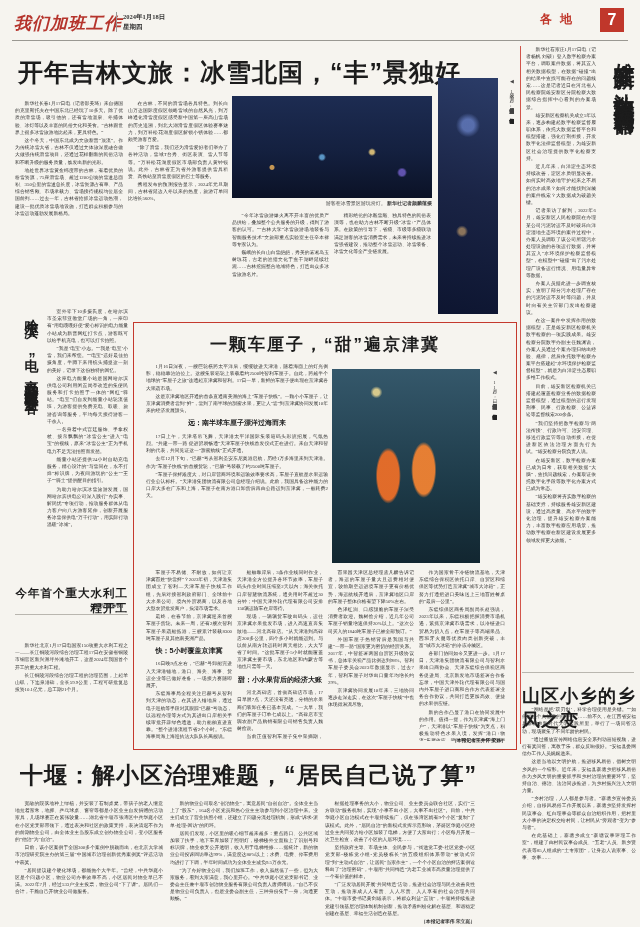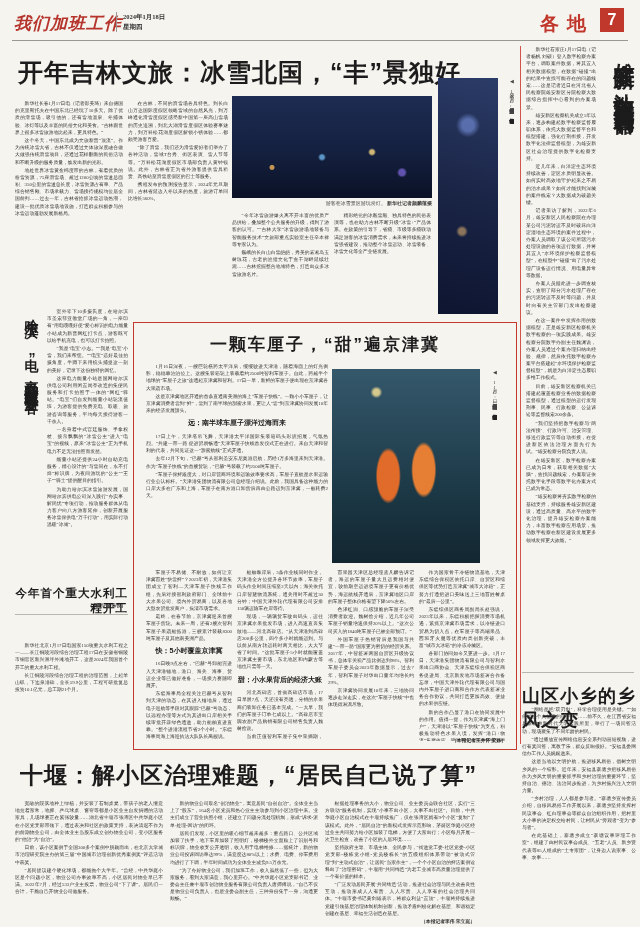--- a/index.html
+++ b/index.html
@@ -2,21 +2,21 @@
 <html><head>
 <meta charset="utf-8">
 <style>
   html,body{margin:0;padding:0;background:#e8e6e1;}
   #page{position:relative;width:640px;height:927px;margin:0 auto;background:#f6f4ef;overflow:hidden;
         font-family:"Liberation Serif","DejaVu Serif",serif;color:#2b2b2b;}
   .abs{position:absolute;}
   
   .logo{font-weight:bold;font-style:italic;font-size:17px;color:#b5342c;letter-spacing:1px;}
   .date{font-size:6.5px;font-weight:bold;line-height:1.5;color:#333;}
-  .sectionname{font-size:19px;font-weight:bold;color:#c0372b;letter-spacing:8px;text-align:right;}
+  .sectionname{font-size:12px;font-weight:bold;color:#c0372b;letter-spacing:8px;text-align:right;}
   .pagenum{width:24px;height:24px;background:#c0372b;color:#fff;font-size:16px;font-weight:bold;
            text-align:center;line-height:24px;font-family:"Liberation Sans",sans-serif;}
   .mastrule{height:1px;background:#9a9892;}
   
   .h-main{font-family:"Liberation Sans","DejaVu Sans",sans-serif;font-weight:bold;font-size:25px;
           letter-spacing:1px;color:#1c1c1c;white-space:nowrap;}
   .h-box{font-family:"Liberation Sans","DejaVu Sans",sans-serif;font-weight:bold;font-size:17px;
          letter-spacing:2px;text-align:center;color:#1c1c1c;}
   .h-bottom{font-family:Liberation Sans, sans-serif;font-weight:bold;font-size:23px;
             letter-spacing:1px;color:#1c1c1c;white-space:nowrap;}

